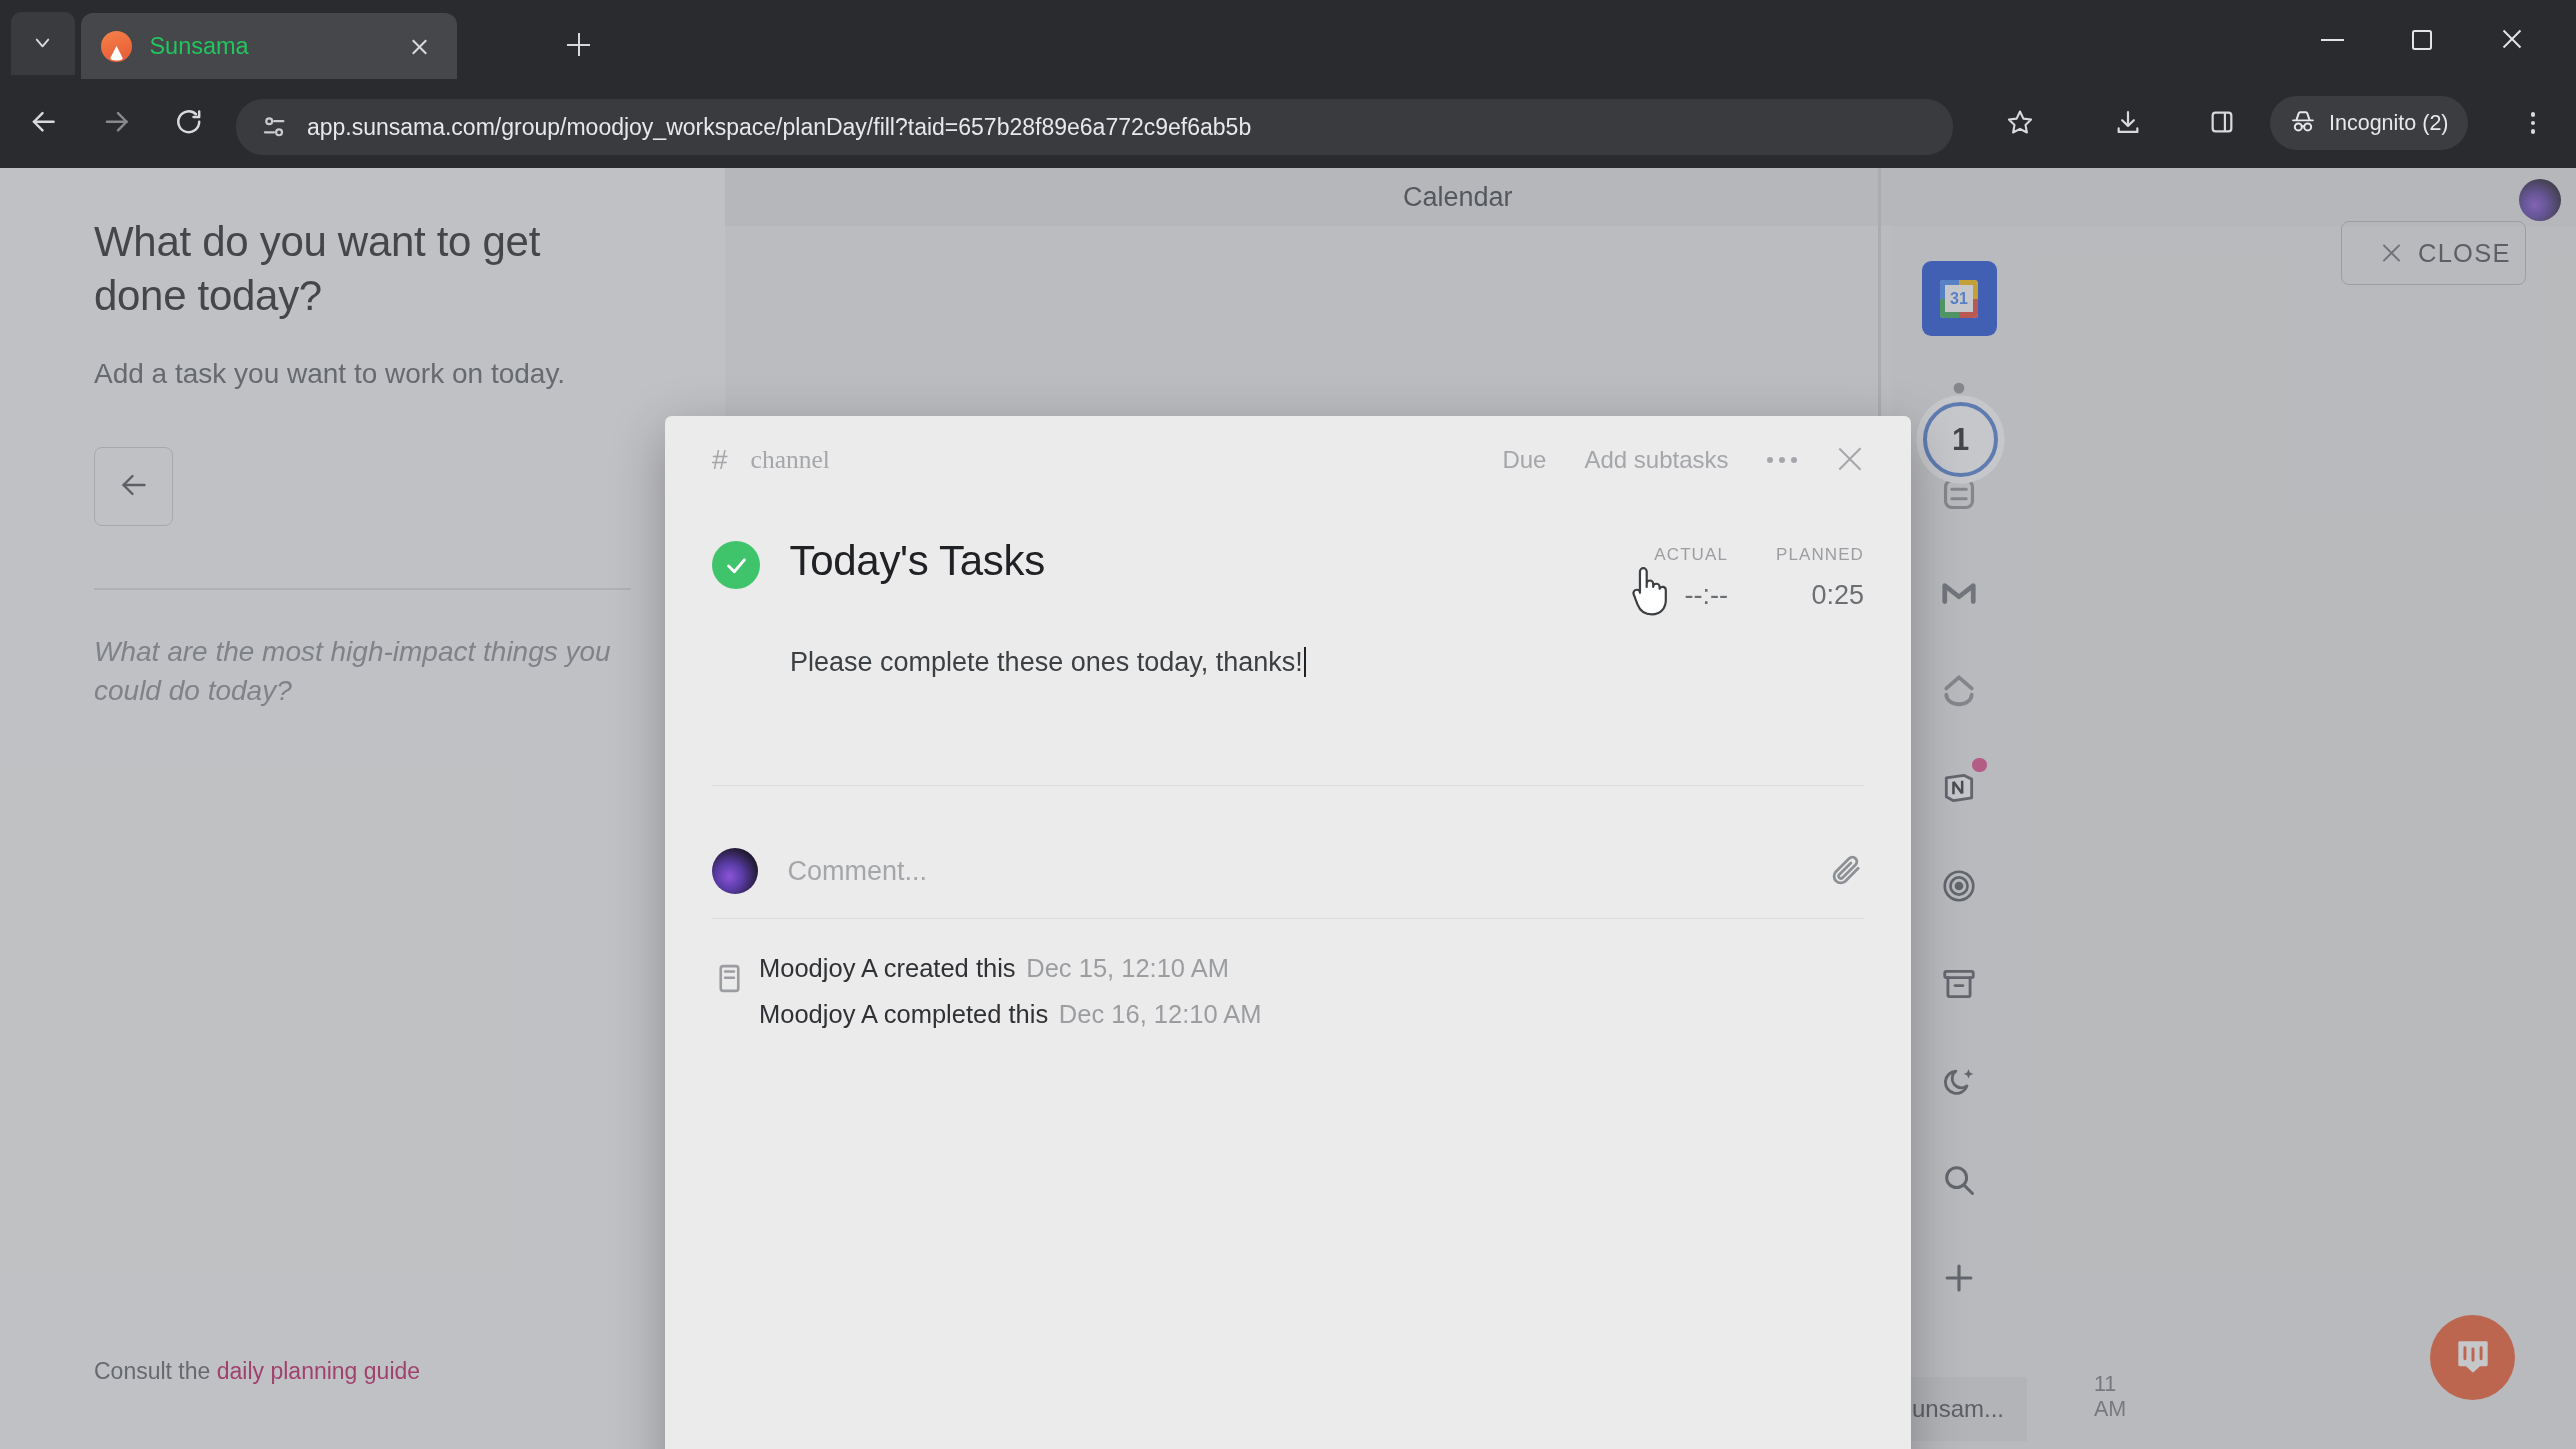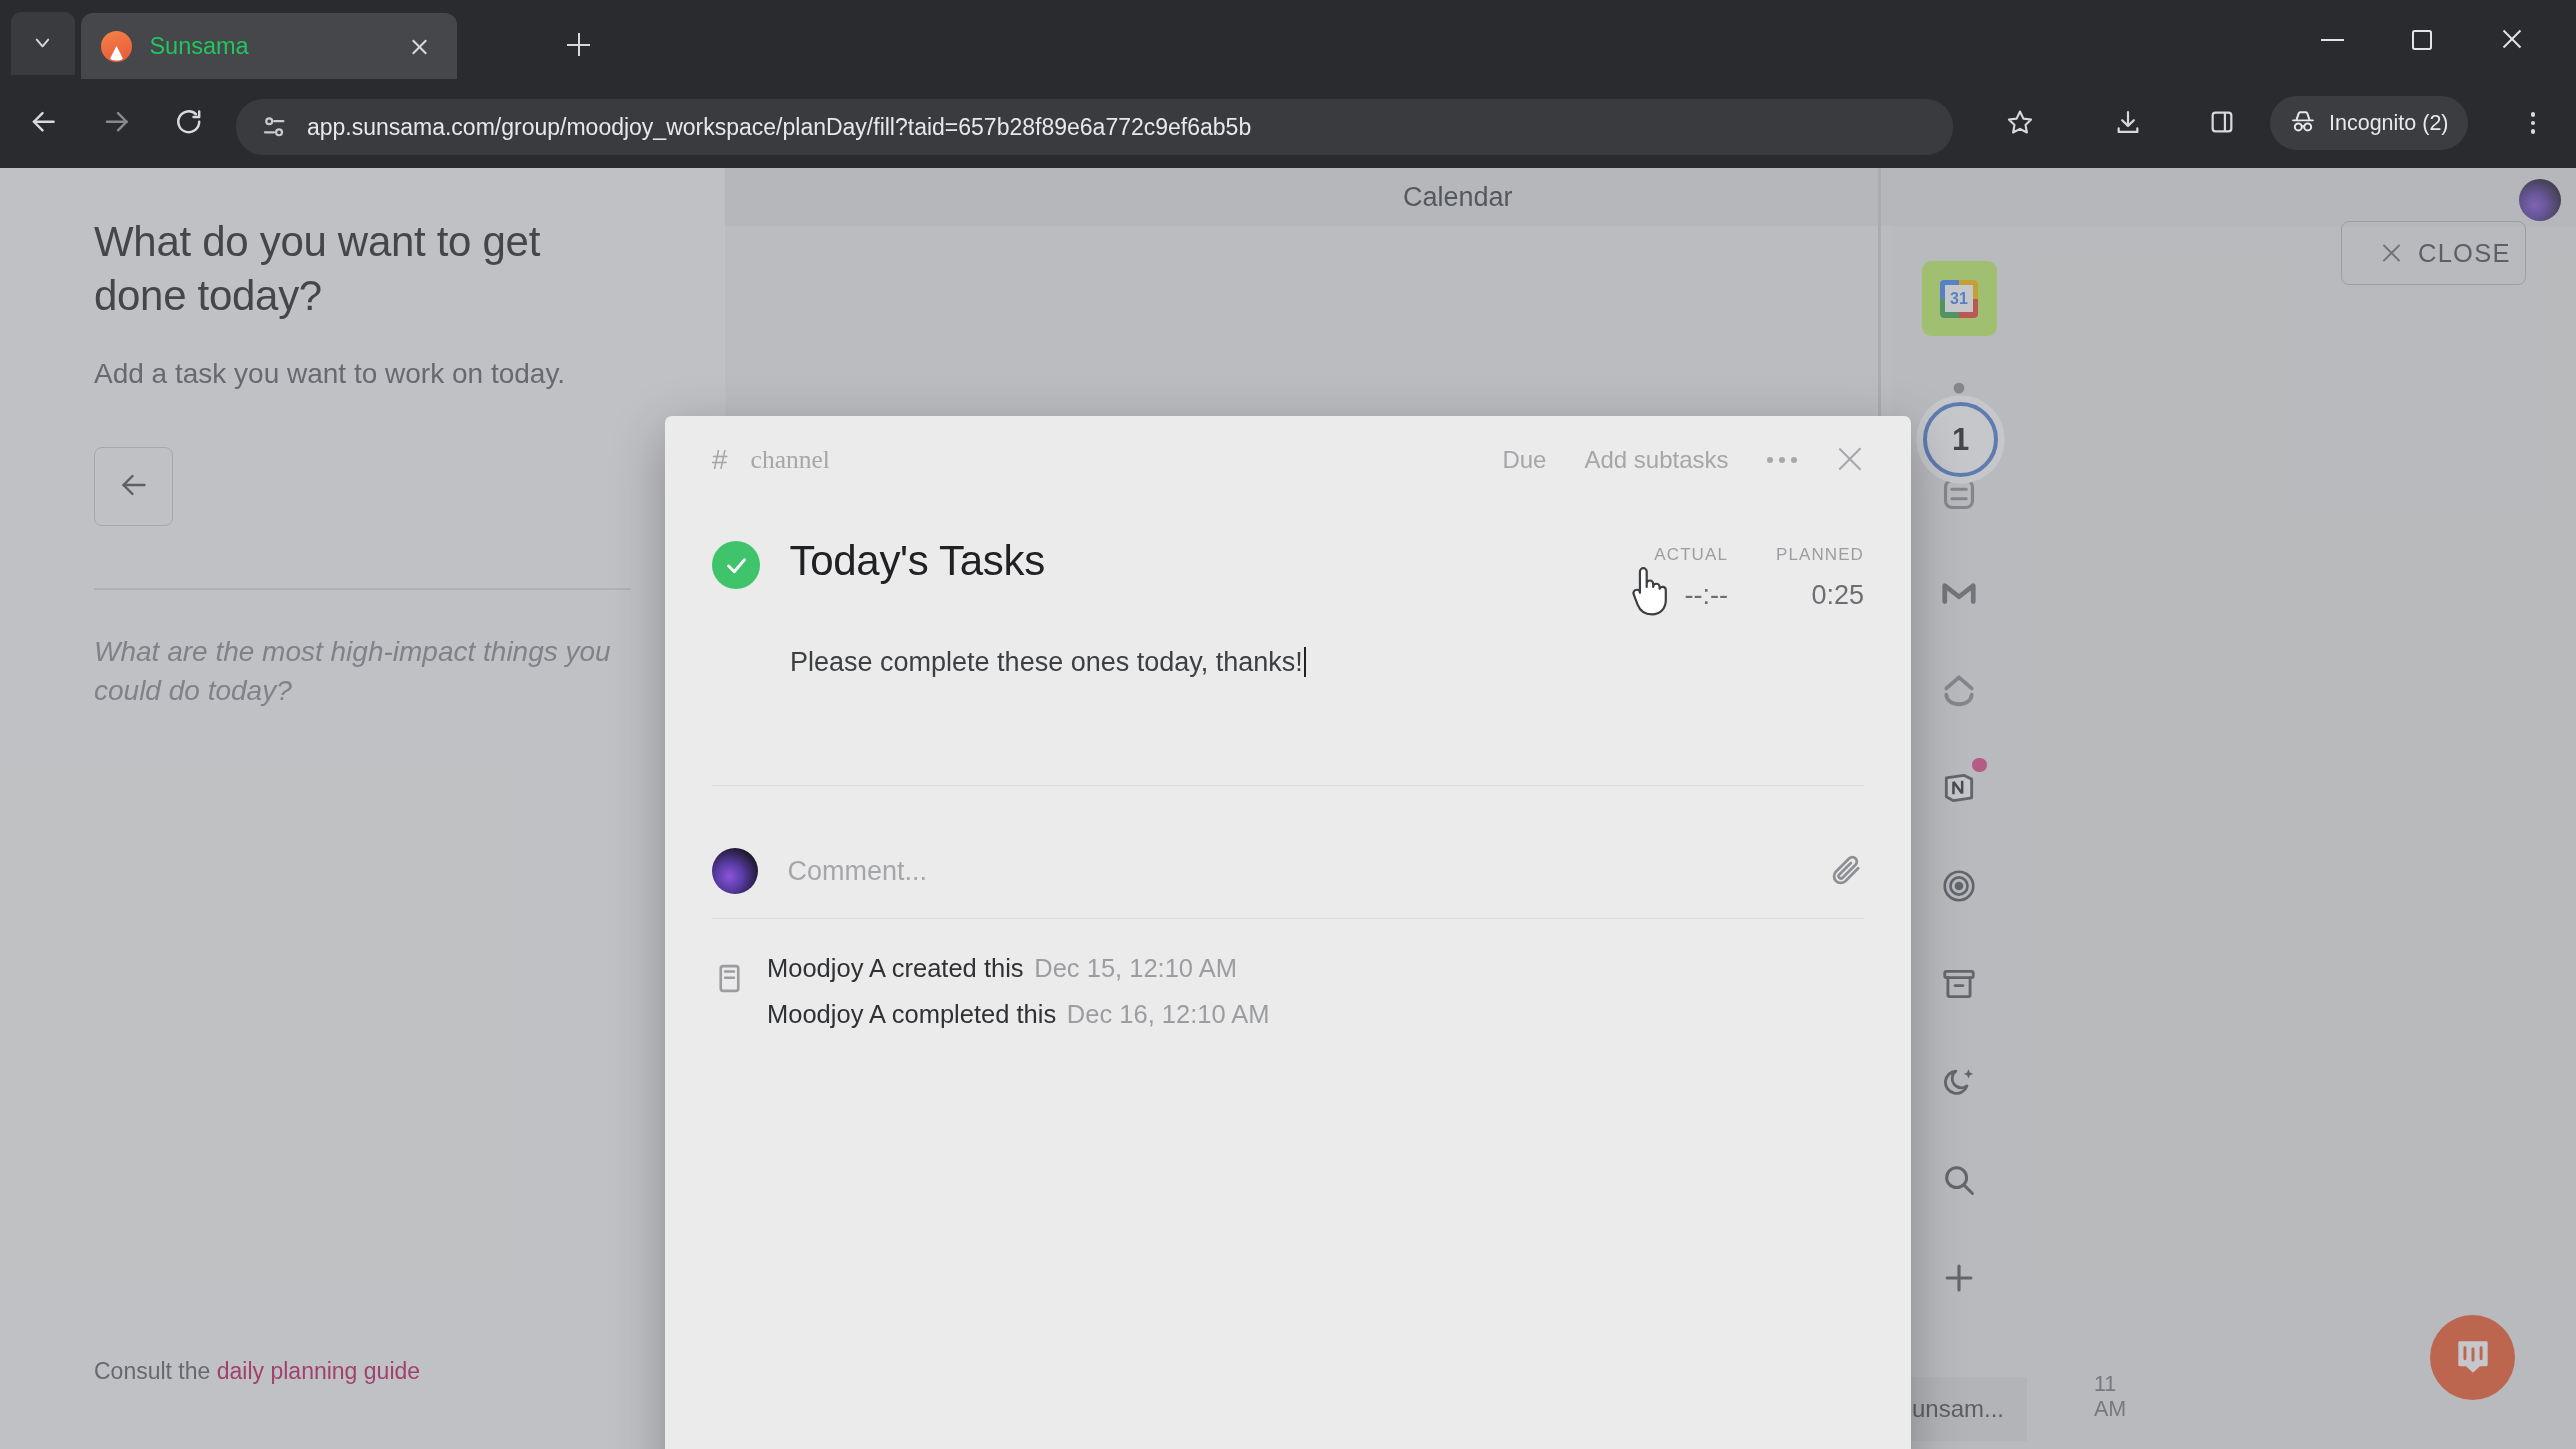--- a/index.html
+++ b/index.html
@@ -198,21 +198,21 @@
   
   #rail {
     position: absolute; left: 1892px; top: 58px; width: 134px; height: 1224px;
     display: flex; flex-direction: column; align-items: center; padding-top: 35px; gap: 0;
   }
   .rail-item {
     width: 75px; height: 75px; margin-bottom: 23px;
     display: flex; align-items: center; justify-content: center;
     position: relative; border-radius: 9.4px;
   }
-  .rail-item.active { background: #bef264; }
+  .rail-item.active { background: #1d4ed8; }
   .rail-item svg { width: 38px; height: 38px; }
   #rail-notion-dot {
     position: absolute; right: 9.4px; top: 6.7px; width: 14.8px; height: 14.8px;
     border-radius: 50%; background: #e0458a;
   }
   #gcal-icon { width: 38px; height: 38px; position: relative; border-radius: 4px; overflow: hidden; background: #fff; }
   #gcal-icon .q { position: absolute; width: 50%; height: 50%; }
   #gcal-icon .q1 { left: 0; top: 0; background: #4285f4; }
   #gcal-icon .q2 { right: 0; top: 0; background: #fbbc05; }
   #gcal-icon .q3 { left: 0; bottom: 0; background: #34a853; }
@@ -318,21 +318,21 @@
     width: 46px; height: 46px; border-radius: 50%; flex: 0 0 auto;
     background: radial-gradient(circle at 38% 62%, #8b54d8 0%, #5b3da8 32%, #221a33 72%, #16121f 100%);
   }
   #comment-input { margin-left: 29.5px; font-size: 27px; color: #a4a6aa; }
   #comment-attach { margin-left: auto; }
   #comment-attach svg { width: 35px; height: 35px; }
   #modal-rule-2 {
     position: absolute; left: 47px; right: 47px; top: 415px; height: 1.3px; background: #dcdcdc;
   }
   #activity {
-    position: absolute; left: 47px; right: 47px; top: 451px; display: flex; gap: 20px;
+    position: absolute; left: 47px; right: 47px; top: 451px; display: flex; gap: 12px;
   }
   #activity-icon { width: 35px; height: 35px; flex: 0 0 auto; margin-top: 6.7px; }
   #activity-icon svg { width: 35px; height: 35px; }
   .activity-line { font-size: 25.5px; color: #3c4043; margin-bottom: 17.4px; white-space: nowrap; }
   .activity-line .who { color: #2f3134; }
   .activity-line .when { color: #9b9da1; margin-left: 10.7px; }
 </style>
 </head>
 <body>
 

